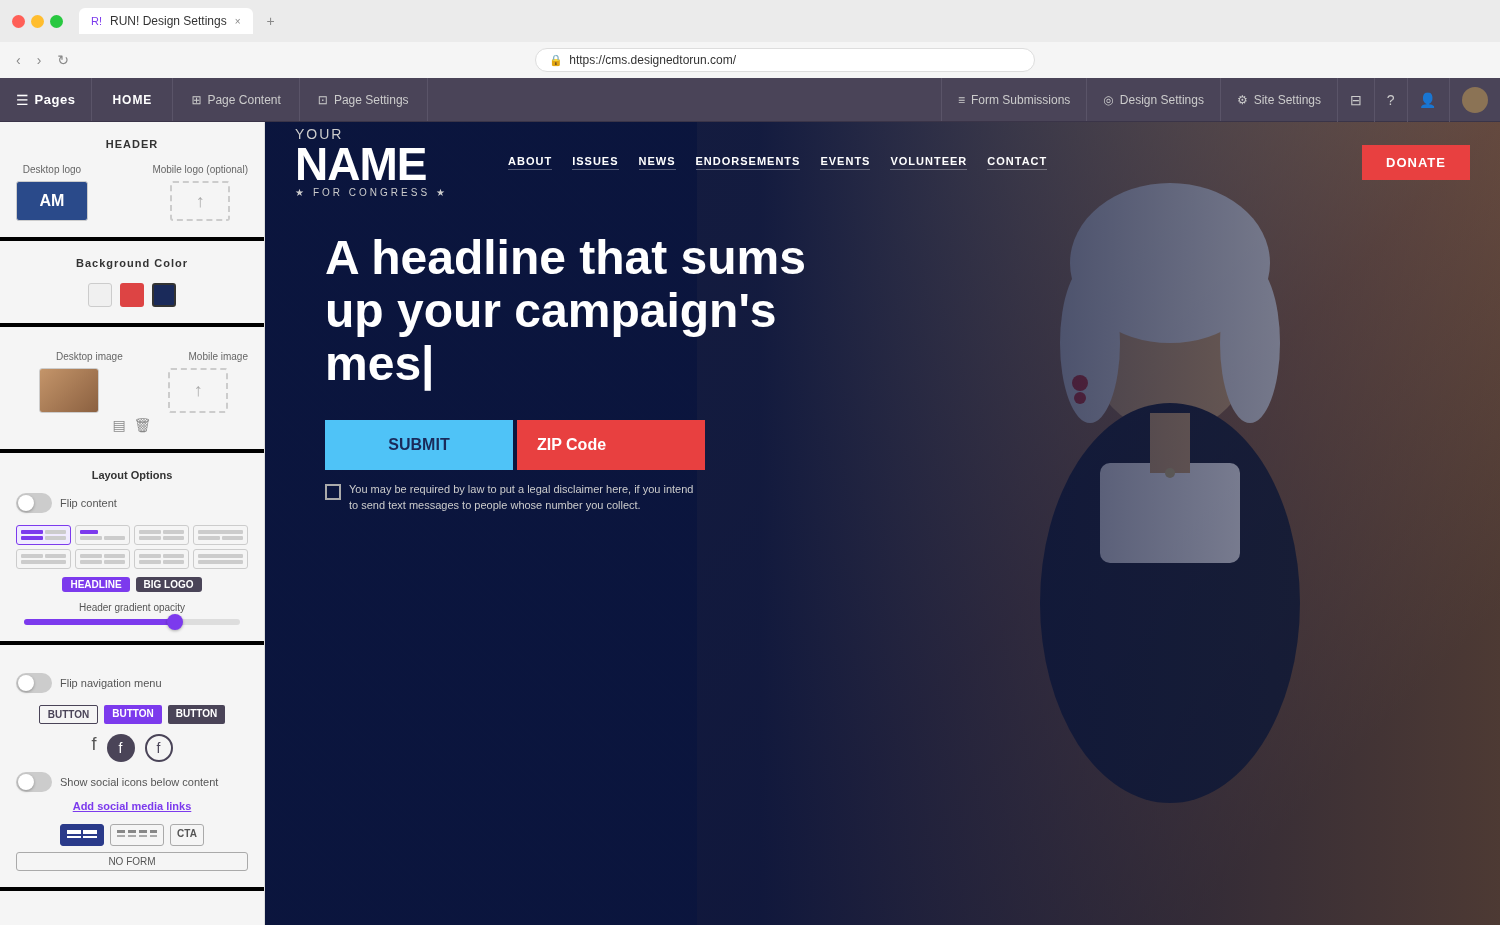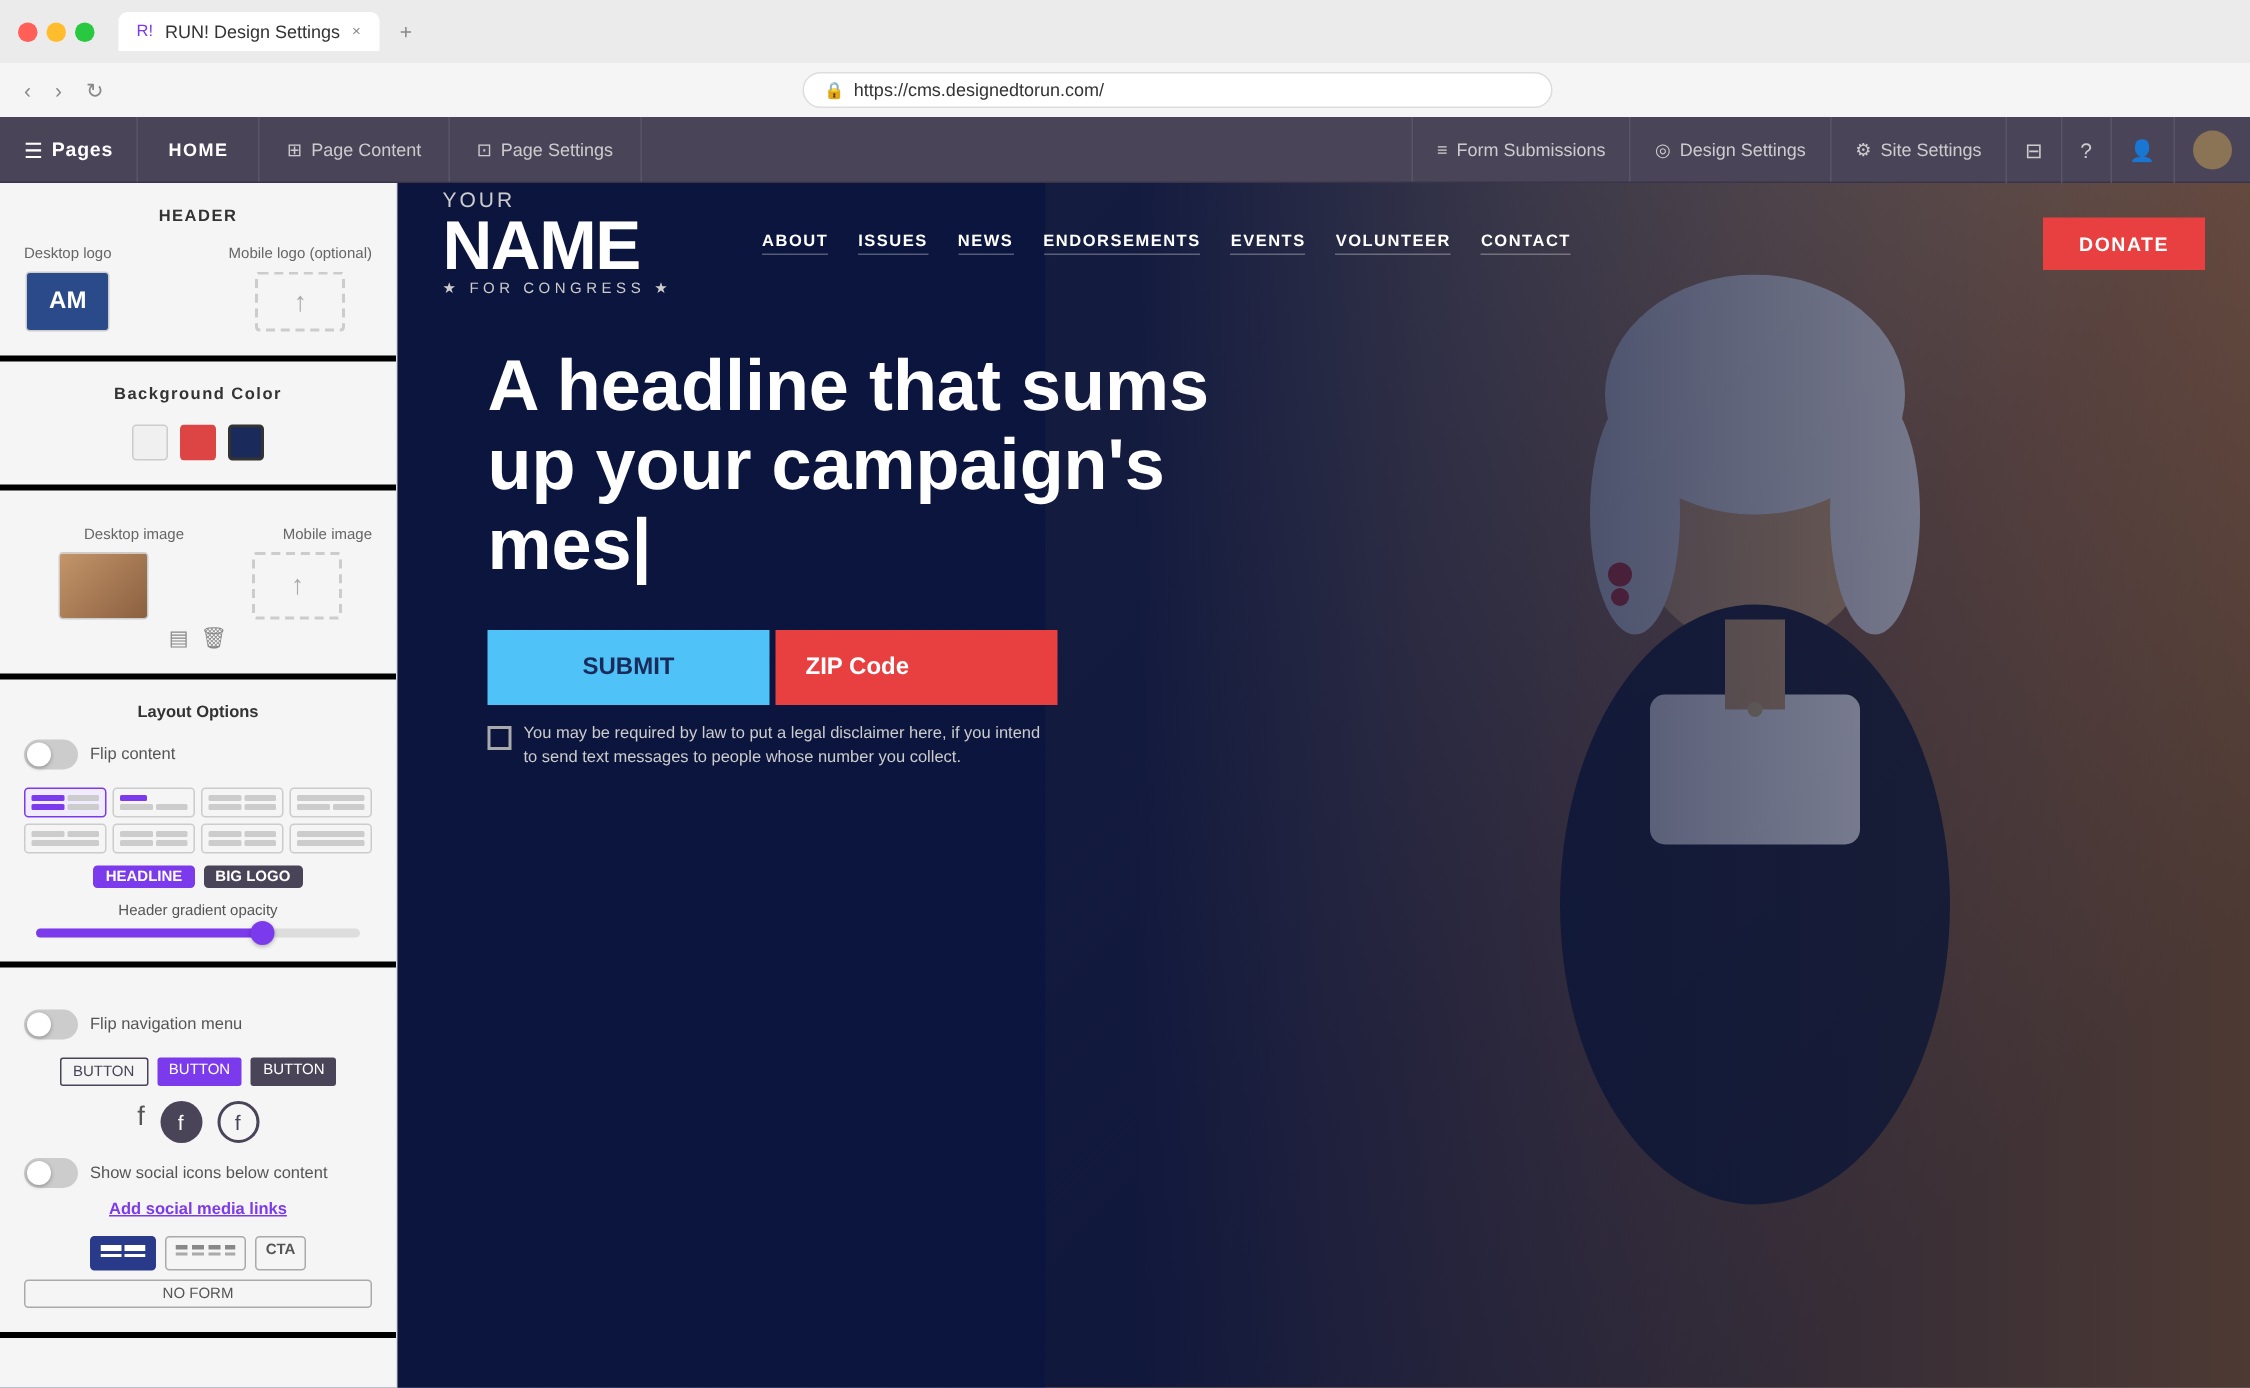--- a/index.html
+++ b/index.html
@@ -84,21 +84,21 @@
     }
     .sidebar-section { padding: 16px; border-bottom: 4px solid #000000; }
     .sidebar-section-title {
       font-size: 11px; font-weight: 700; letter-spacing: 1px;
       text-align: center; color: #333; margin-bottom: 14px;
     }
     .logo-row { display: flex; justify-content: space-between; align-items: flex-start; }
     .logo-item { display: flex; flex-direction: column; align-items: center; gap: 6px; }
     .logo-label { font-size: 10px; color: #666; }
     .logo-box {
-      width: 56px; height: 40px; border: 1px solid #ccc; border-radius: 3px;
+      width: 72px; height: 40px; border: 1px solid #ccc; border-radius: 3px;
       display: flex; align-items: center; justify-content: center;
       font-size: 16px; font-weight: 800; color: white; background: #2a4a8a;
     }
     .upload-box {
       width: 60px; height: 40px; border: 2px dashed #ccc; border-radius: 3px;
       display: flex; align-items: center; justify-content: center;
       font-size: 18px; color: #aaa; cursor: pointer;
     }
     .bg-colors { display: flex; gap: 8px; justify-content: center; margin-top: 4px; }
     .color-swatch {
@@ -157,21 +157,21 @@
     .style-tag.active-biglogo { background: #4a4458; color: white; }
 
     .gradient-label { font-size: 10px; color: #555; text-align: center; margin-bottom: 6px; }
     .slider-track { position: relative; height: 6px; background: #ddd; border-radius: 3px; margin: 0 8px; }
     .slider-fill { position: absolute; left: 0; top: 0; height: 100%; background: #7c3aed; border-radius: 3px; width: 70%; }
     .slider-thumb { position: absolute; top: -5px; width: 16px; height: 16px; border-radius: 50%; background: #7c3aed; cursor: pointer; left: calc(70% - 8px); box-shadow: 0 1px 3px rgba(0,0,0,0.3); }
 
     .flip-nav-row { display: flex; align-items: center; gap: 8px; margin: 12px 0; }
     .button-styles { display: flex; gap: 6px; justify-content: center; margin-bottom: 10px; }
     .btn-style {
-      padding: 3px 8px; font-size: 10px; font-weight: 400; cursor: pointer; border-radius: 2px;
+      padding: 3px 8px; font-size: 10px; font-weight: 700; cursor: pointer; border-radius: 2px;
     }
     .btn-style-outline { border: 1px solid #4a4458; color: #4a4458; background: none; }
     .btn-style-filled { border: none; background: #7c3aed; color: white; }
     .btn-style-dark { border: none; background: #4a4458; color: white; }
     .social-icons { display: flex; gap: 10px; justify-content: center; margin-bottom: 10px; }
     .social-icon { font-size: 18px; color: #555; cursor: pointer; }
     .social-icon.circle { width: 28px; height: 28px; border-radius: 50%; background: #4a4458; color: white; display: flex; align-items: center; justify-content: center; font-size: 14px; }
     .social-icon.circle-outline { width: 28px; height: 28px; border-radius: 50%; border: 2px solid #4a4458; color: #4a4458; display: flex; align-items: center; justify-content: center; font-size: 14px; }
     .social-toggle-row { display: flex; align-items: center; gap: 8px; margin-bottom: 8px; }
     .add-social-link { color: #7c3aed; font-size: 11px; font-weight: 600; text-decoration: underline; text-align: center; display: block; cursor: pointer; margin-bottom: 12px; }

